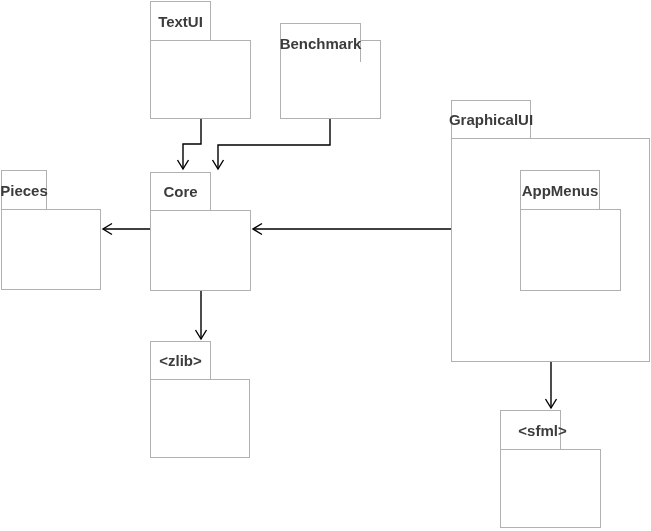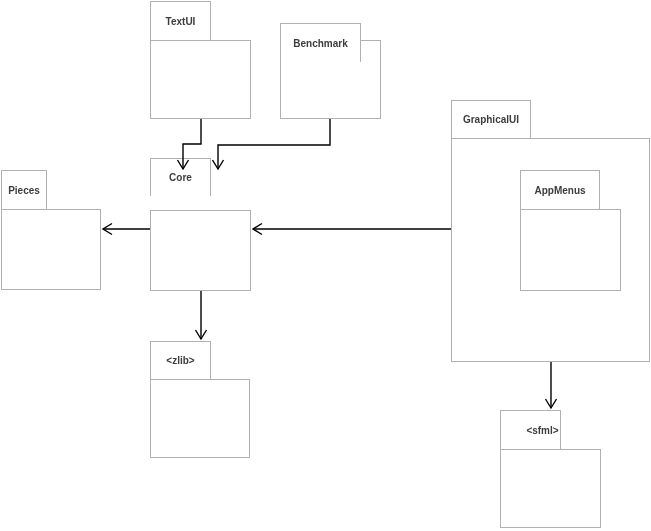--- a/index.html
+++ b/index.html
@@ -13,21 +13,21 @@
   }
   .pkg-tab {
     position: absolute;
     box-sizing: border-box;
     background: #ffffff;
     border: 1px solid #b1b1b1;
     border-bottom: none;
     display: flex;
     align-items: center;
     justify-content: center;
-    font-size: 10px;
+    font-size: 15px;
     font-weight: bold;
     color: #3c3c3c;
     z-index: 2;
     white-space: nowrap;
   }
   .pkg-body {
     position: absolute;
     box-sizing: border-box;
     background: #ffffff;
     border: 1px solid #b1b1b1;
@@ -69,21 +69,21 @@
   <div class="pkg-tab" style="left:520px; top:170px; width:80px; height:39px;">
     <span>AppMenus</span>
   </div>
   <div class="pkg-body" style="left:520px; top:209px; width:101px; height:82px;"></div>
 
   <div class="pkg-tab" style="left:1px; top:170px; width:46px; height:39px;">
     <span>Pieces</span>
   </div>
   <div class="pkg-body" style="left:1px; top:209px; width:100px; height:81px;"></div>
 
-  <div class="pkg-tab" style="left:150px; top:158px; width:61px; height:38px;">
+  <div class="pkg-tab" style="left:150px; top:172px; width:61px; height:38px;">
     <span>Core</span>
   </div>
   <div class="pkg-body" style="left:150px; top:210px; width:101px; height:81px;"></div>
 
   <div class="pkg-tab" style="left:150px; top:341px; width:61px; height:38px;">
     <span>&lt;zlib&gt;</span>
   </div>
   <div class="pkg-body" style="left:150px; top:379px; width:100px; height:79px;"></div>
 
   <div class="pkg-tab" style="left:500px; top:410px; width:61px; height:39px;padding-left:24px;">

